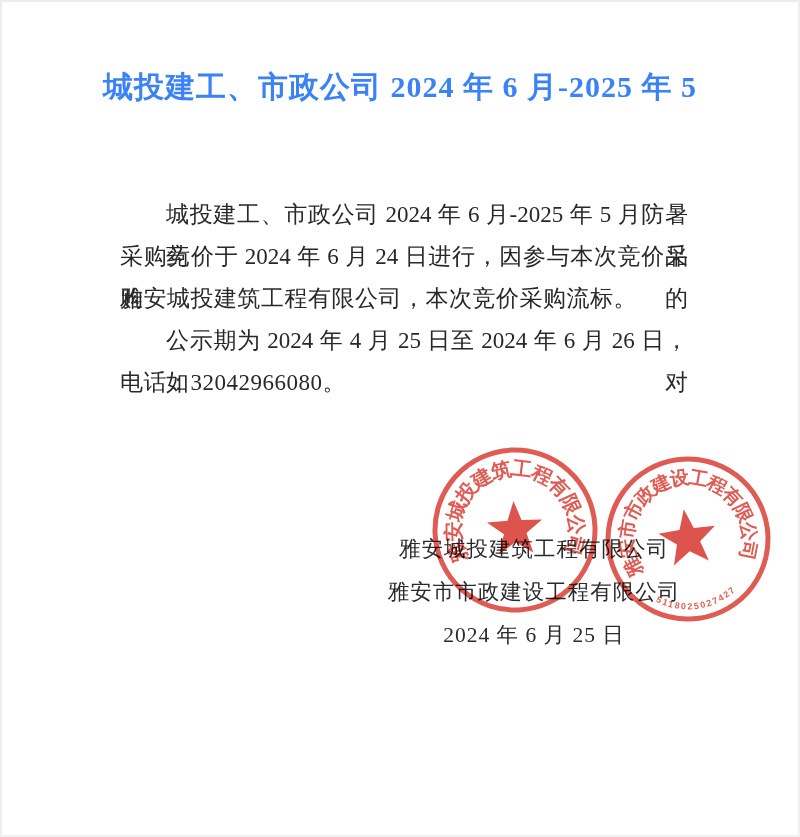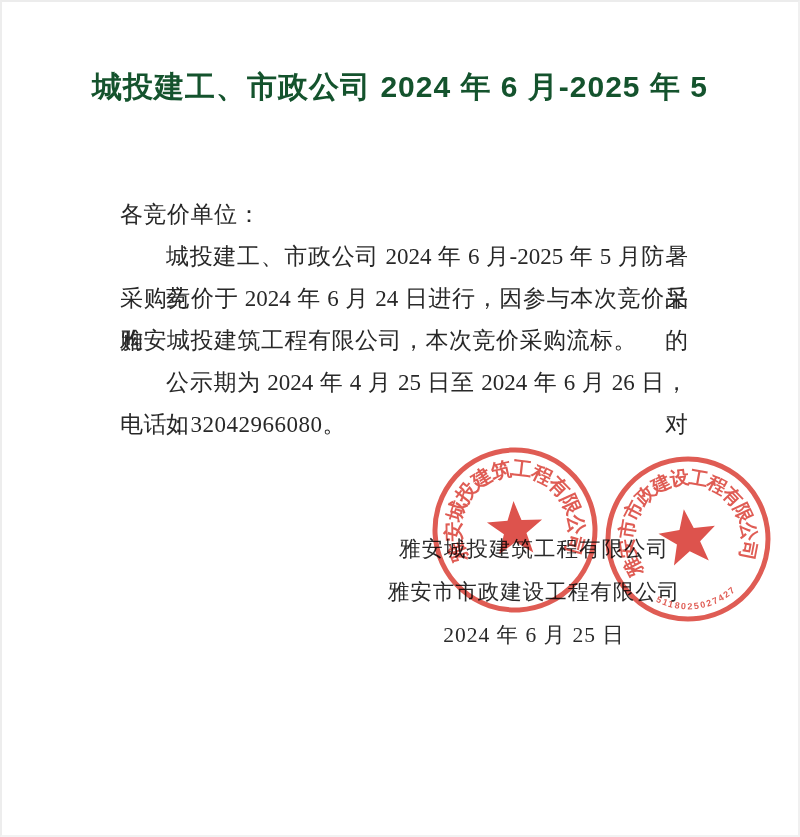--- a/index.html
+++ b/index.html
@@ -15,26 +15,26 @@
     border-right: 2px solid #f0f0f0;
     border-bottom: 2px solid #f2f2f2;
   }
   .page { position: absolute; inset: 0; }
 
   
   .doc-title {
     position: absolute;
     top: 62px; left: 0; right: 0;
     text-align: center;
-    font-family: Liberation Sans, sans-serif;
+    font-family: Liberation Serif, serif;
     font-weight: 700;
     font-size: 30px;
     line-height: 45px;
     letter-spacing: 1px;
-    color: #14532d;
+    color: #3b82f6;
   }
   .doc-title span { display: block; }
 
   
   .doc-body {
     position: absolute;
     top: 192px; left: 118px;
     width: 568px;
     font-size: 23px;
     color: #282828;
@@ -82,21 +82,20 @@
 </head>
 <body>
 
 <div class="page">
 
   <h1 class="doc-title">
     <span>城投建工、市政公司 2024 年 6 月-2025 年 5</span>
   </h1>
 
   <div class="doc-body">
-    <div class="line">各竞价单位：</div>
     <div class="line indent stretch">城投建工、市政公司 2024 年 6 月-2025 年 5 月防暑药品</div>
     <div class="line stretch">采购竞价于 2024 年 6 月 24 日进行，因参与本次竞价采购的</div>
     <div class="line">雅安城投建筑工程有限公司，本次竞价采购流标。</div>
     <div class="line indent stretch">公示期为 2024 年 4 月 25 日至 2024 年 6 月 26 日，如对</div>
     <div class="line">电话：32042966080。</div>
   </div>
 
   <div class="signature">
     <div>雅安城投建筑工程有限公司</div>
     <div>雅安市市政建设工程有限公司</div>

